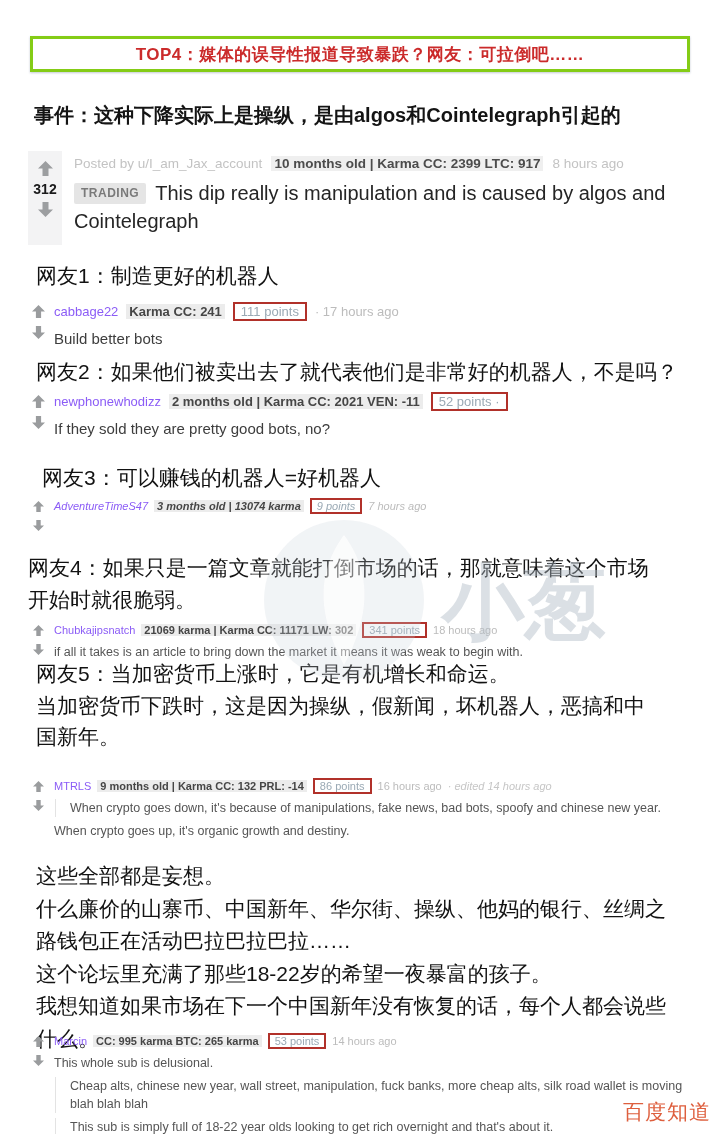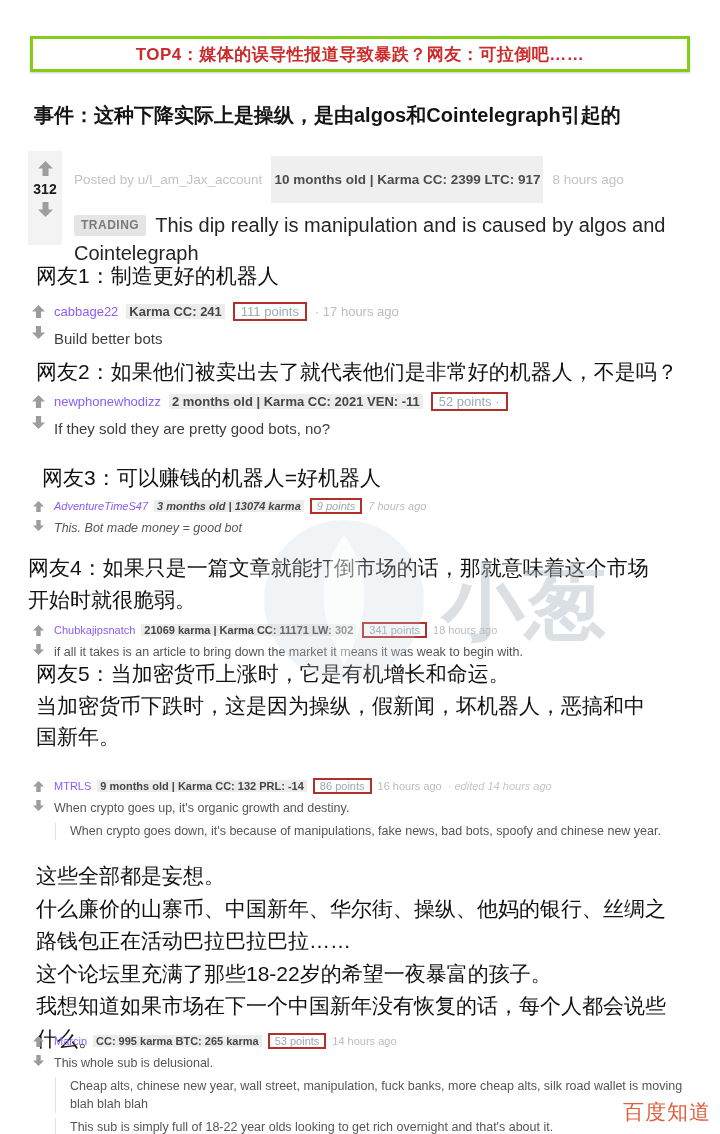--- a/index.html
+++ b/index.html
@@ -27,21 +27,21 @@
   .p-votes {
     width: 34px; height: 94px; background: #f3f3f4;
     display: flex; flex-direction: column; align-items: center; padding-top: 10px; gap: 5px;
     flex: 0 0 34px;
     text-align: center;
   }
   .p-votes svg { width: 15px; height: 15px; fill: #9c9ea0; }
   .p-count { font-weight: 700; font-size: 14px; color: #1a1a1b; }
   .p-main { padding-left: 12px; padding-top: 5px; }
   .p-header { font-size: 13.5px; color: #c3c3c3; display: flex; gap: 9px; align-items: center; white-space: nowrap; }
-  .p-chip { background: #efefef; color: #4c4c4c; font-weight: 700; padding: 16px 3px; }
+  .p-chip { background: #efefef; color: #4c4c4c; font-weight: 700; padding: 0 3px; }
   .p-title { margin-top: 9px; font-size: 20px; font-weight: 500; color: #252525; line-height: 1.38; max-width: 615px; }
   .p-flair {
     display: inline-block; background: #e5e5e5; color: #7a7a7a;
     font-size: 12px; font-weight: 700; letter-spacing: .5px;
     padding: 2px 7px; border-radius: 2px; margin-right: 9px; vertical-align: 3px;
   }
 
   
   .sec-h { font-size: 21px; color: #121212; line-height: 1.5; white-space: pre-line; }
 
@@ -154,21 +154,20 @@
         <path d="M6 12 L0 6 H3.6 V0 H8.4 V6 H12 Z"></path>
       </svg>
   </div>
   <div>
     <div class="c-meta">
       <span class="c-user">AdventureTimeS47</span>
       <span class="c-chip">3 months old | 13074 karma</span>
       <span class="c-points">9 points</span>
       <span class="c-time">7 hours ago</span>
     </div>
-    <div class="c-body">This. Bot made money = good bot</div>
   </div>
 </div>
 
 <div class="abs sec-h" style="left:28px; top:552px; width:650px;">网友4：如果只是一篇文章就能打倒市场的话，那就意味着这个市场
 开始时就很脆弱。</div>
 <div class="abs comment small" style="left:31px; top:622px;">
   <div class="c-votes">
     <svg viewBox="0 0 12 12">
         <path d="M6 0 L12 6 H8.4 V12 H3.6 V6 H0 Z"></path>
       </svg>
@@ -200,22 +199,22 @@
       </svg>
   </div>
   <div>
     <div class="c-meta">
       <span class="c-user">MTRLS</span>
       <span class="c-chip">9 months old | Karma CC: 132 PRL: -14</span>
       <span class="c-points">86 points</span>
       <span class="c-time">16 hours ago</span>
       <span class="c-edited">· edited 14 hours ago</span>
     </div>
+    <div class="c-body threaded">When crypto goes down, it's because of manipulations, fake news, bad bots, spoofy and chinese new year.</div>
     <div class="c-body">When crypto goes up, it's organic growth and destiny.</div>
-    <div class="c-body threaded">When crypto goes down, it's because of manipulations, fake news, bad bots, spoofy and chinese new year.</div>
   </div>
 </div>
 
 <div class="abs trans" style="left:36px; top:860px; width:660px;">这些全部都是妄想。
 什么廉价的山寨币、中国新年、华尔街、操纵、他妈的银行、丝绸之
 路钱包正在活动巴拉巴拉巴拉……
 这个论坛里充满了那些18-22岁的希望一夜暴富的孩子。
 我想知道如果市场在下一个中国新年没有恢复的话，每个人都会说些
 什么。</div>
 

